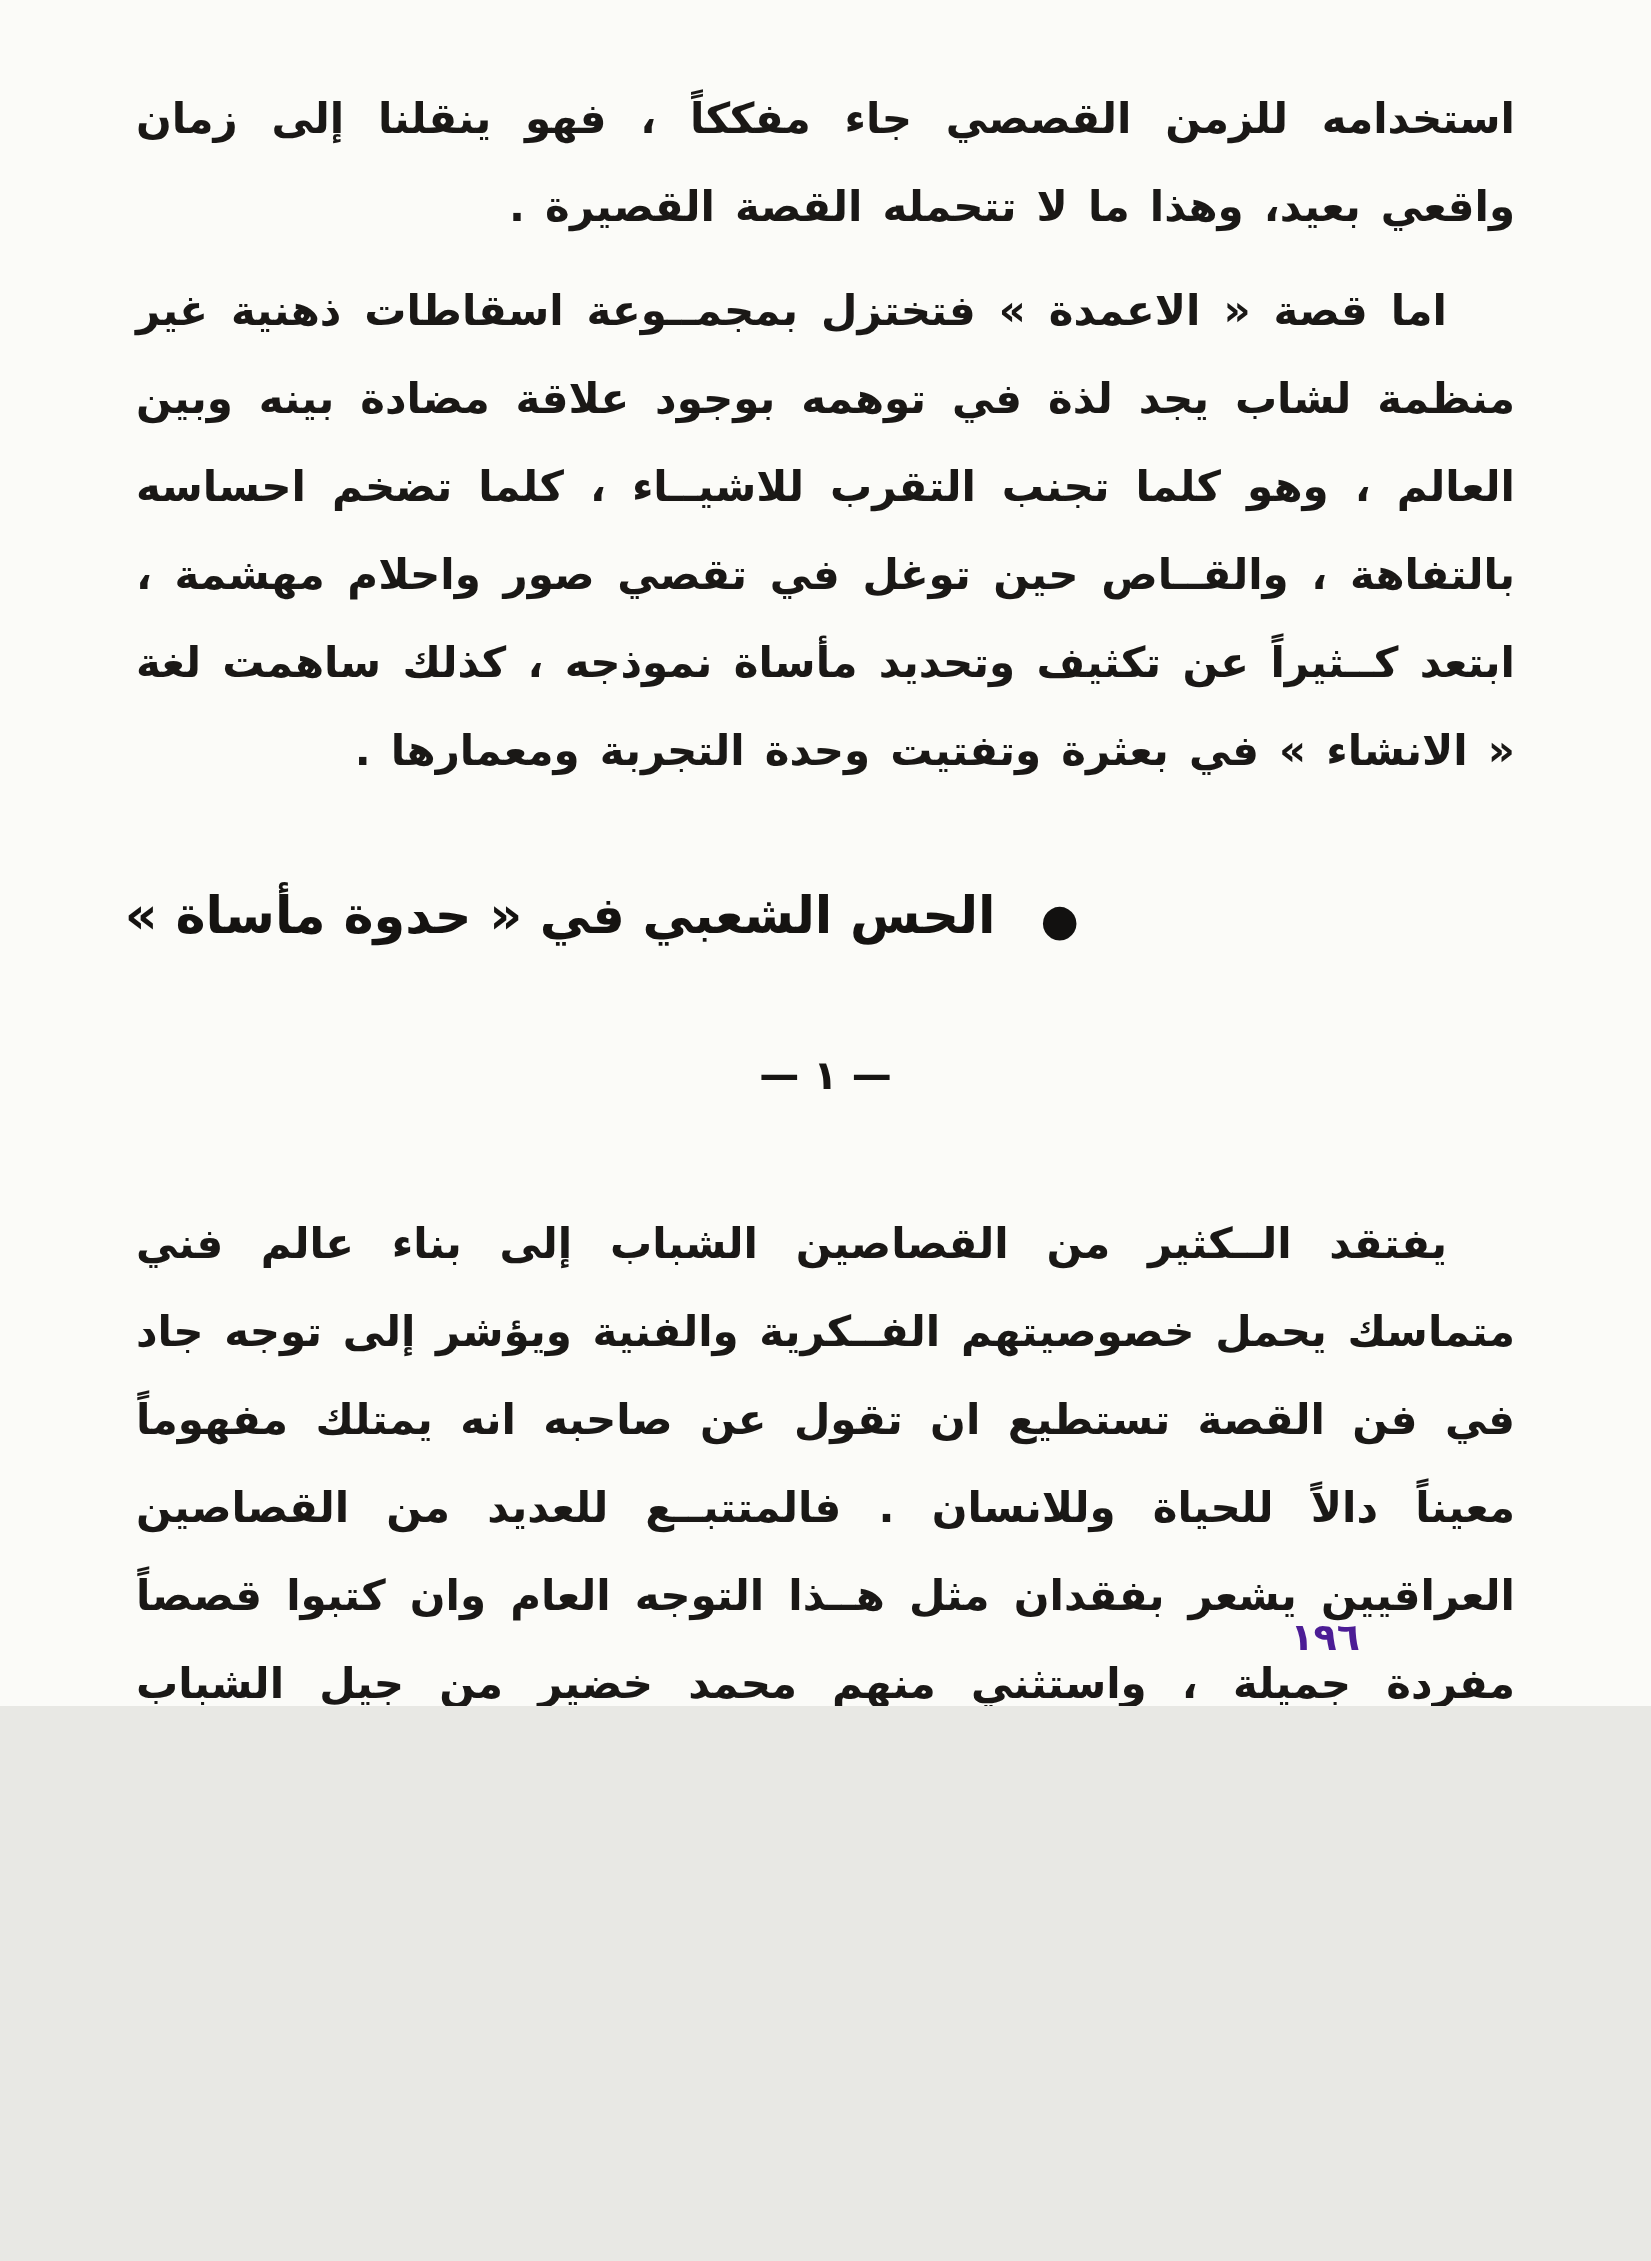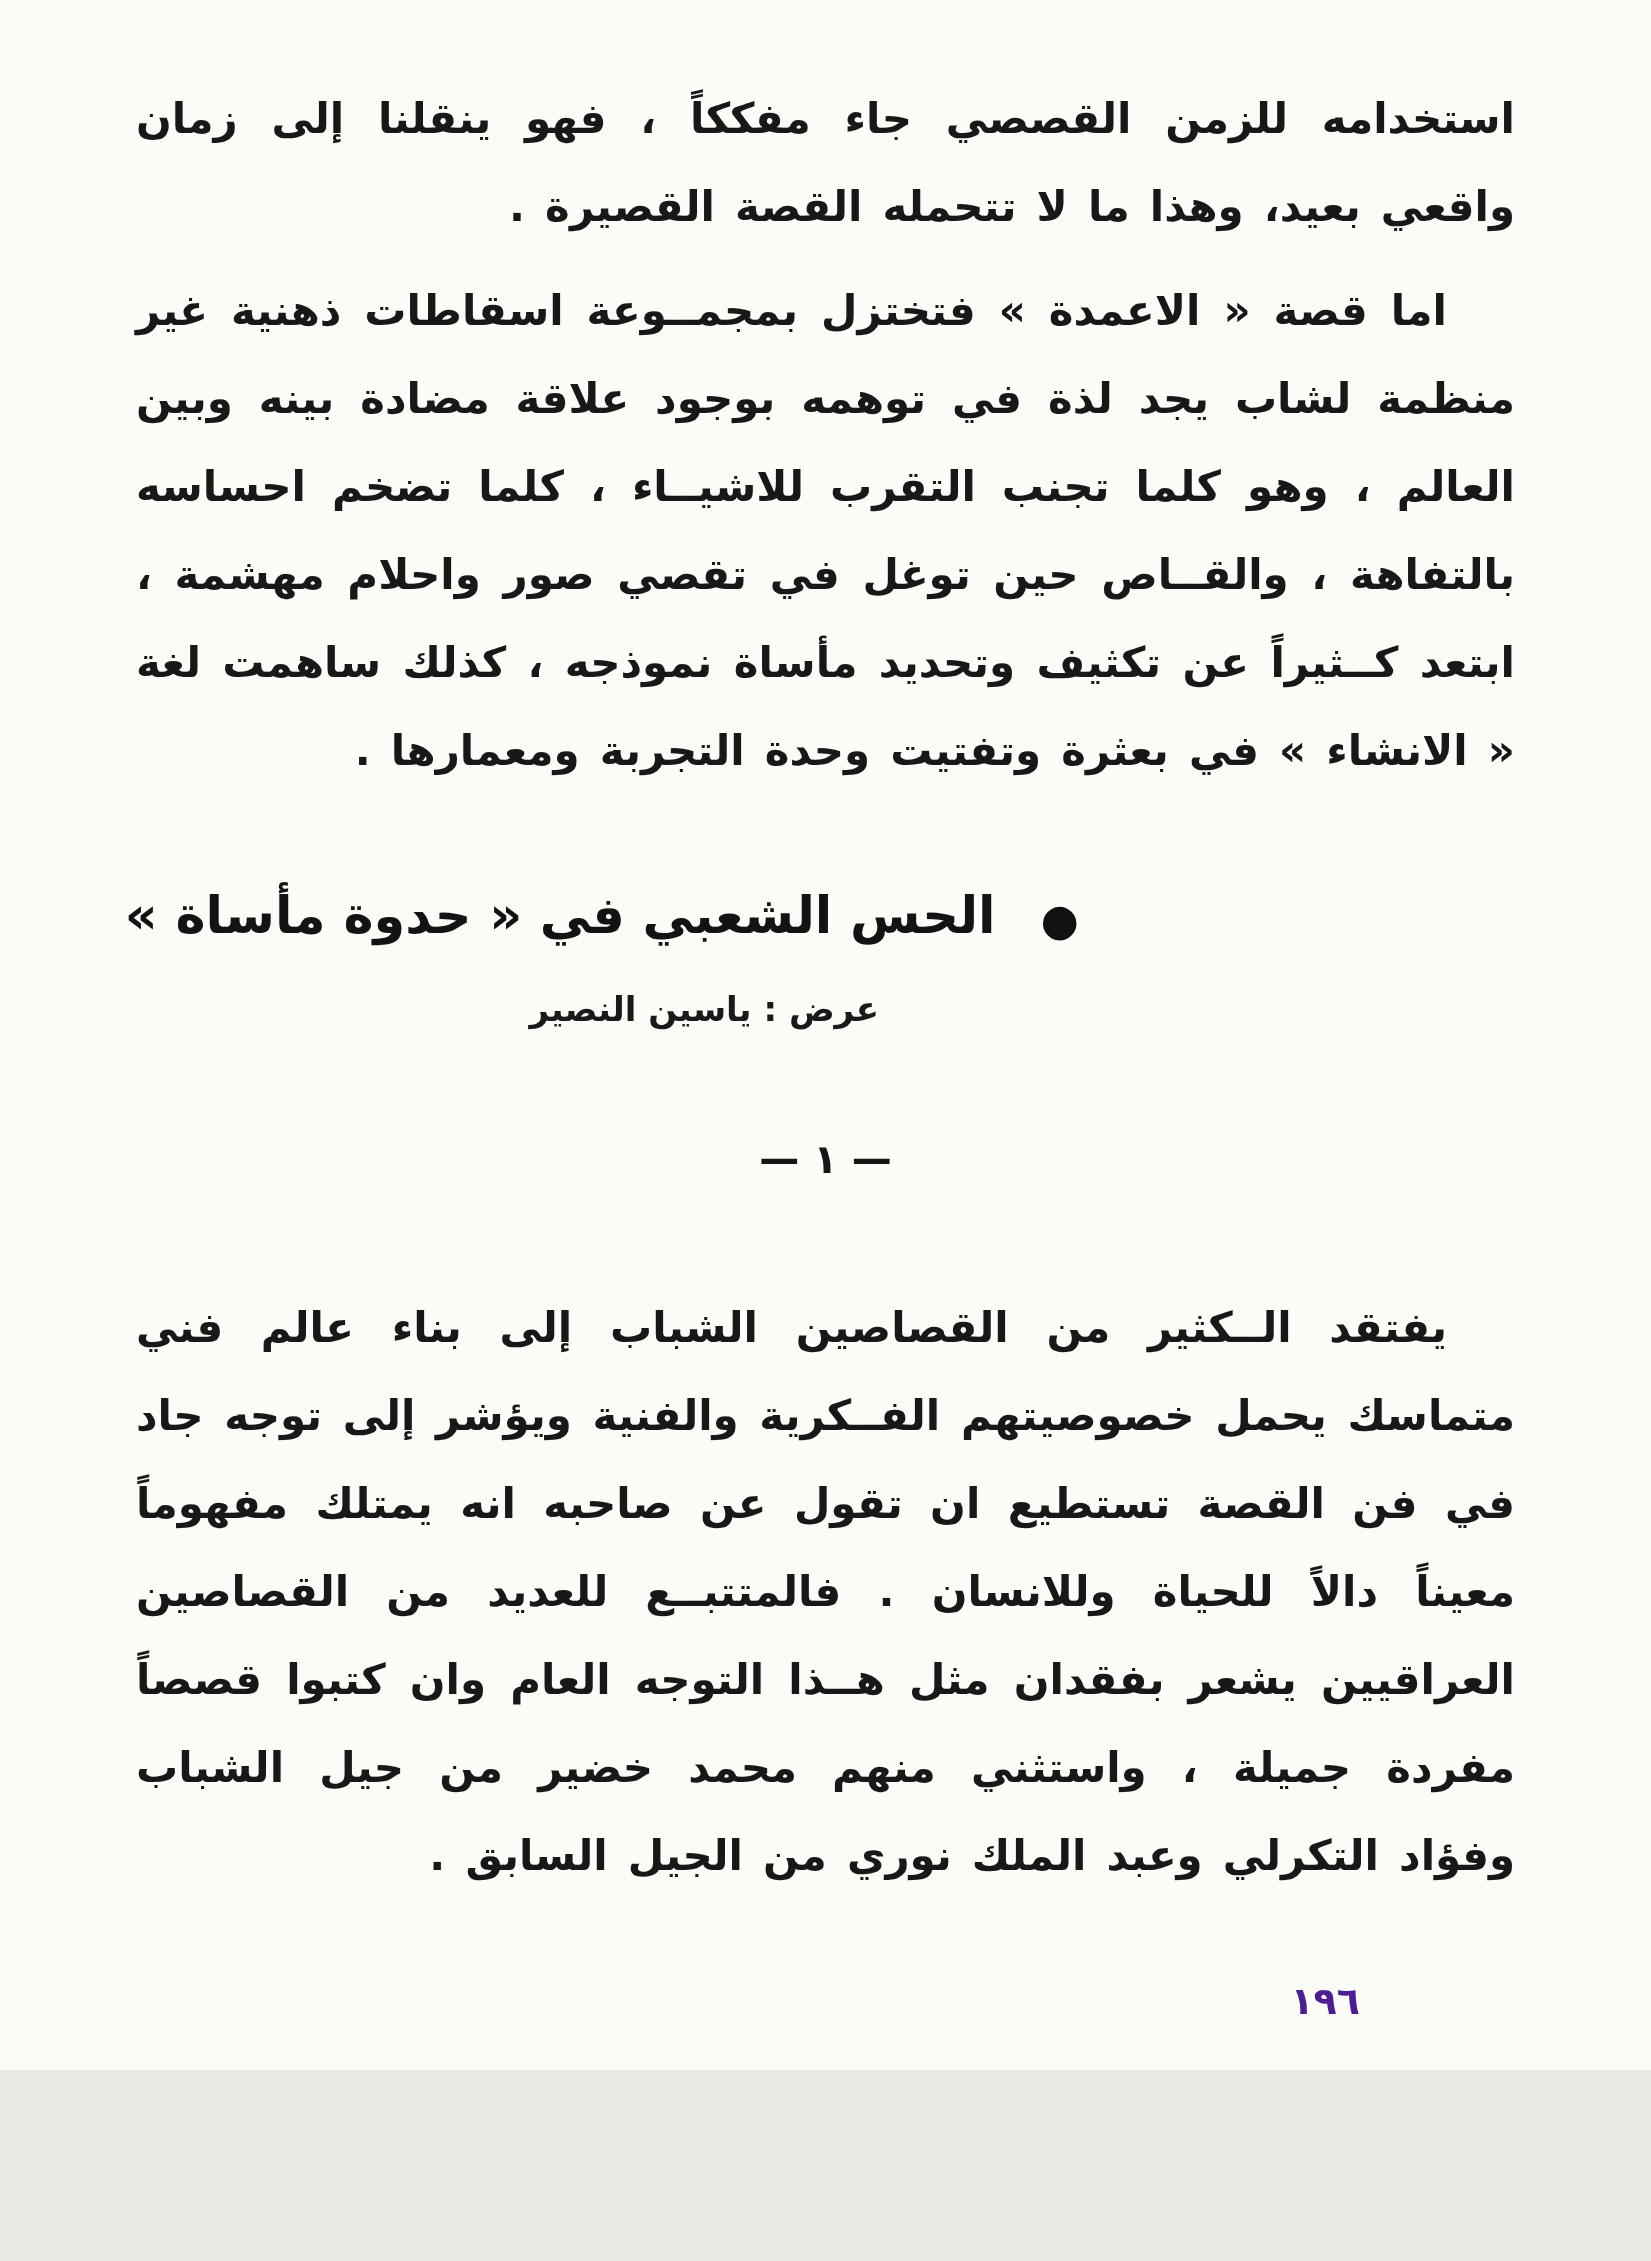--- a/index.html
+++ b/index.html
@@ -5,21 +5,21 @@
   * { margin: 0; padding: 0; box-sizing: border-box; }
 
   html, body {
     background: #e8e8e4;
     font-family: "DejaVu Sans", sans-serif;
   }
 
   .page {
     position: relative;
     width: 1651px;
-    height: 2070px;
+    height: 1706px;
     margin: 0 auto;
     background: #fbfbf8;
     color: #171513;
     direction: rtl;
     padding: 75px 136px 55px 136px;
     overflow: hidden;
   }
 
   .para {
     font-size: 42px;
@@ -86,21 +86,20 @@
 
   <p class="para">استخدامه للزمن القصصي جاء مفككاً ، فهو ينقلنا إلى زمان واقعي بعيد، وهذا ما لا تتحمله القصة القصيرة .</p>
 
   <p class="para indented">اما قصة « الاعمدة » فتختزل بمجمــوعة اسقاطات ذهنية غير منظمة لشاب يجد لذة في توهمه بوجود علاقة مضادة بينه وبين العالم ، وهو كلما تجنب التقرب للاشيــاء ، كلما تضخم احساسه بالتفاهة ، والقــاص حين توغل في تقصي صور واحلام مهشمة ، ابتعد كــثيراً عن تكثيف وتحديد مأساة نموذجه ، كذلك ساهمت لغة « الانشاء » في بعثرة وتفتيت وحدة التجربة ومعمارها .</p>
 
 
   <div class="heading-row">
     <span class="bullet">●</span><span>الحس الشعبي في « حدوة مأساة »</span>
   </div>
 
-  <div class="byline">عرض : ياسين النصير</div>
 
   <div class="divider">— ١ —</div>
 
   <div class="body-block">
     <p class="para indented">يفتقد الــكثير من القصاصين الشباب إلى بناء عالم فني متماسك يحمل خصوصيتهم الفــكرية والفنية ويؤشر إلى توجه جاد في فن القصة تستطيع ان تقول عن صاحبه انه يمتلك مفهوماً معيناً دالاً للحياة وللانسان . فالمتتبــع للعديد من القصاصين العراقيين يشعر بفقدان مثل هــذا التوجه العام وان كتبوا قصصاً مفردة جميلة ، واستثني منهم محمد خضير من جيل الشباب وفؤاد التكرلي وعبد الملك نوري من الجيل السابق .</p>
   </div>
 
   <div class="page-number">١٩٦</div>
 
 </div>

